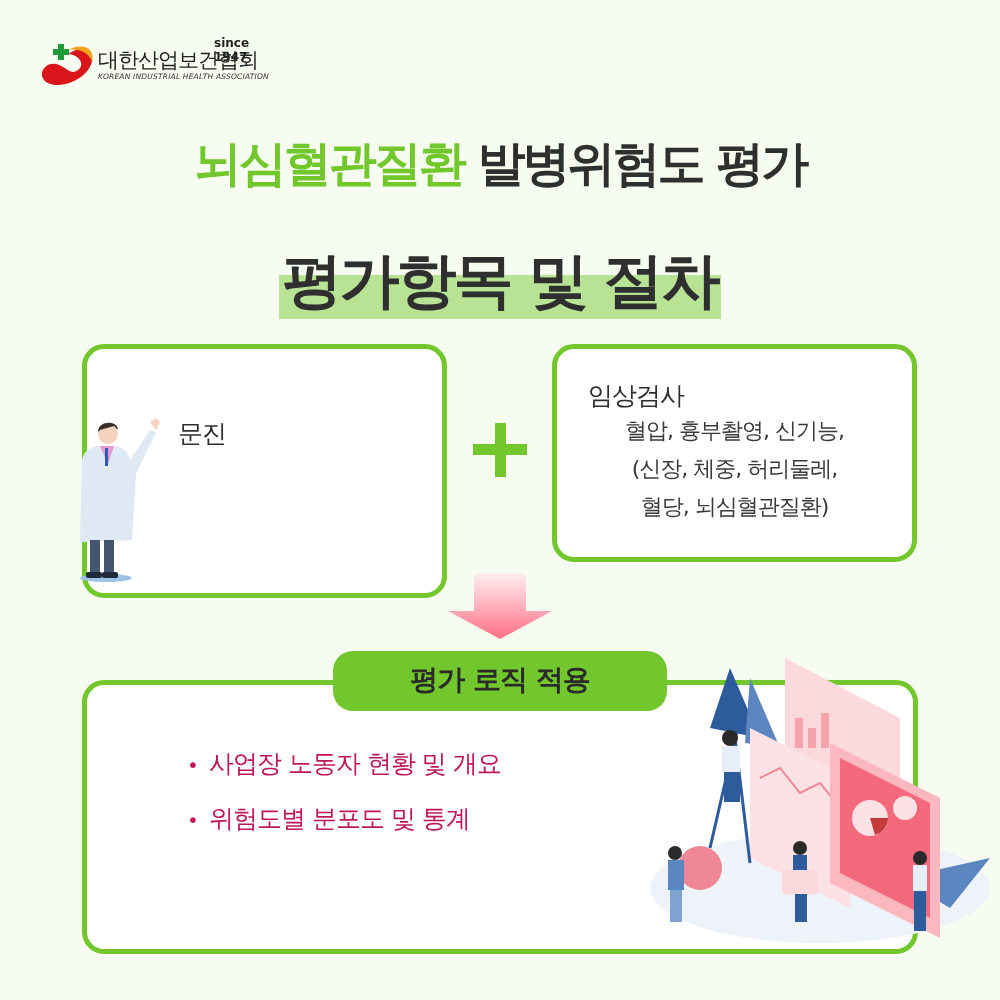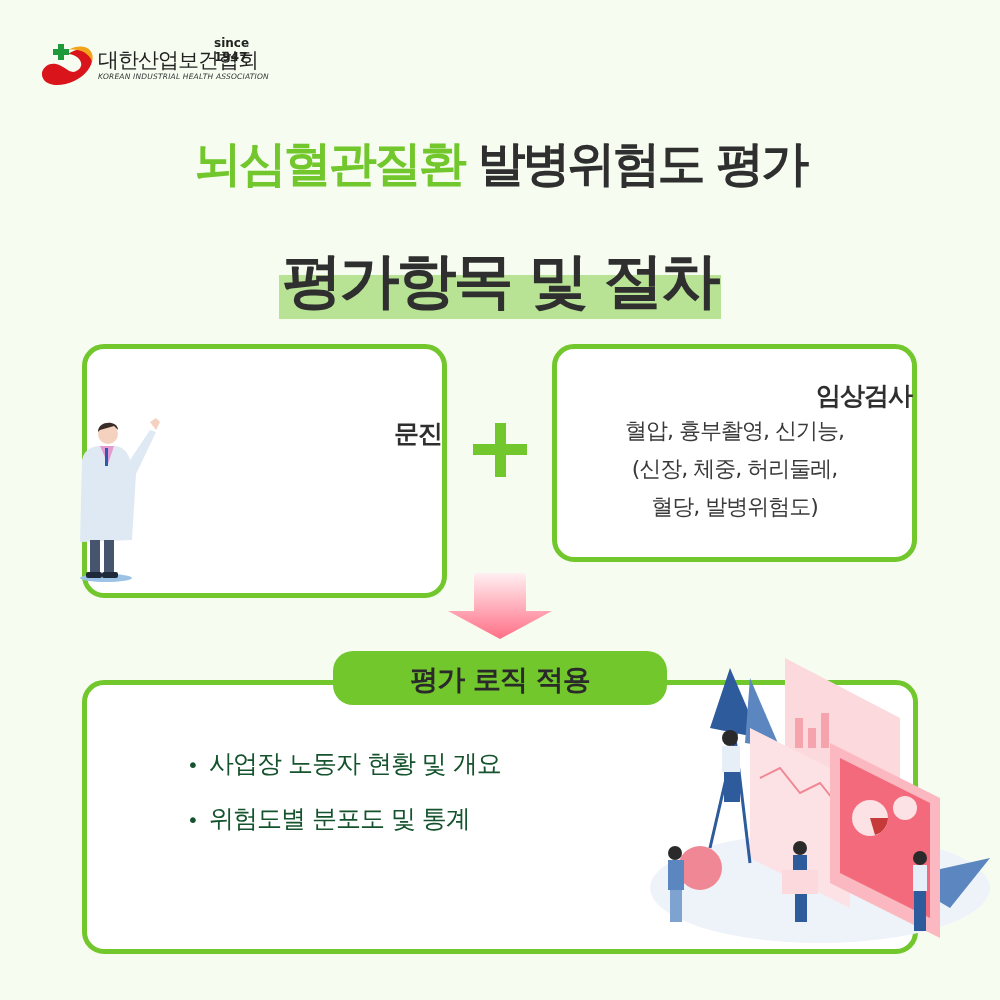--- a/index.html
+++ b/index.html
@@ -34,43 +34,43 @@
     background: #b8e395; z-index: -1;
   }
 
   .box {
     position: absolute; background: #fff; border: 5px solid #72c72c; border-radius: 22px;
   }
   .box-left { left: 82px; top: 344px; width: 365px; height: 254px; }
   .box-right { left: 552px; top: 344px; width: 365px; height: 218px; }
   .box-bottom { left: 82px; top: 680px; width: 836px; height: 274px; }
 
-  .box-title { text-align: right; font-size: 25px; font-weight: bold; color: #2f2f2f; letter-spacing: -1px; padding-left: 31px; }
+  .box-title { text-align: left; font-size: 25px; font-weight: normal; color: #2f2f2f; letter-spacing: -1px; padding-left: 31px; }
   .box-sub { text-align: center; font-size: 22px; color: #3a3a3a; letter-spacing: -1px; line-height: 38px; }
 
   .left-content { position: absolute; left: 60px; right: 0; top: 68px; }
   .right-content { position: absolute; left: 0; right: 0; top: 30px; }
 
   .plus { position: absolute; left: 473px; top: 423px; width: 54px; height: 54px; }
   .plus::before, .plus::after { content: ""; position: absolute; background: #72c72c; }
   .plus::before { left: 0; top: 21px; width: 54px; height: 11px; }
   .plus::after { left: 22px; top: 0; width: 11px; height: 54px; }
 
   .arrow { position: absolute; left: 448px; top: 573px; width: 104px; height: 66px; }
 
   .pill {
-    position: absolute; left: 333px; top: 651px; width: 334px; height: 54px;
+    position: absolute; left: 333px; top: 651px; width: 334px; height: 60px;
     background: #72c72c; border-radius: 20px;
     text-align: center; line-height: 58px;
     font-size: 28px; font-weight: bold; color: #2a2a2a; letter-spacing: -1px;
   }
 
   .list { position: absolute; left: 100px; top: 52px; list-style: none; }
   .list li {
-    font-size: 25px; color: #14532d; line-height: 54px; letter-spacing: -1px;
+    font-size: 25px; color: #be185d; line-height: 54px; letter-spacing: -1px;
     white-space: nowrap;
   }
   .list li .bullet { display: inline-block; width: 22px; font-size: 20px; }
 
   .doctor { position: absolute; left: 70px; top: 400px; width: 100px; height: 190px; }
   .illus { position: absolute; left: 650px; top: 648px; width: 345px; height: 310px; }
 </style>
 </head>
 <body>
 
@@ -112,21 +112,21 @@
   <path d="M80 22 L86 18 L90 22 L86 30 Z" fill="#f5d2bf"></path>
 </svg>
 
 <div class="plus"></div>
 
 <div class="box box-right">
   <div class="right-content">
     <div class="box-title">임상검사</div>
     <div class="box-sub">혈압, 흉부촬영, 신기능,</div>
     <div class="box-sub">(신장, 체중, 허리둘레,</div>
-    <div class="box-sub">혈당, 발병위험도)</div>
+    <div class="box-sub">혈당, 뇌심혈관질환)</div>
   </div>
 </div>
 
 <svg class="arrow" viewBox="0 0 104 66">
   <defs>
     <linearGradient id="ag" x1="0" y1="0" x2="0" y2="1">
       <stop offset="0" stop-color="#fff0f2"></stop>
       <stop offset="1" stop-color="#ff6f86"></stop>
     </linearGradient>
   </defs>

